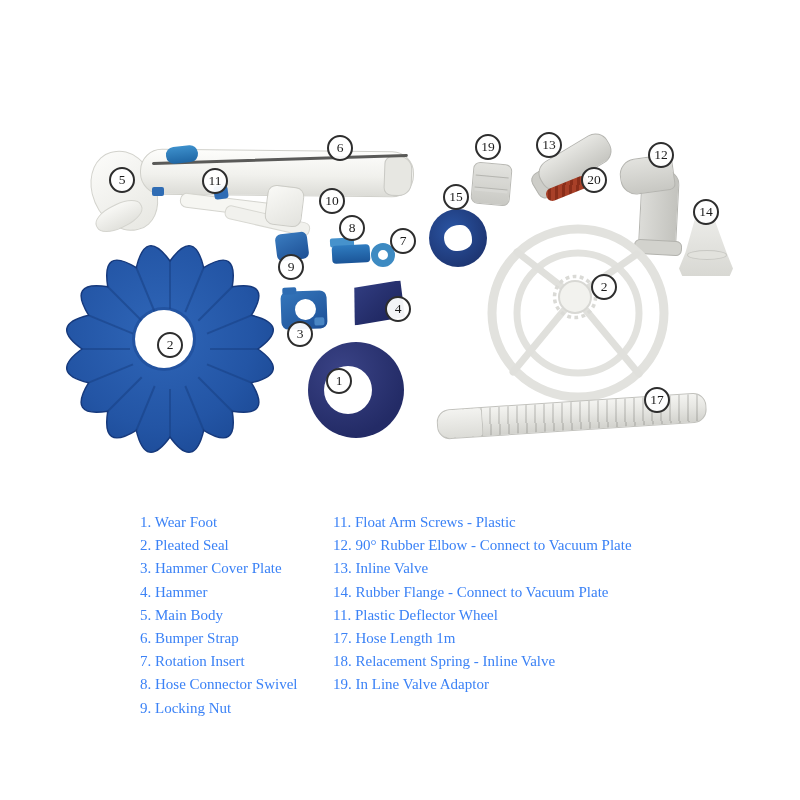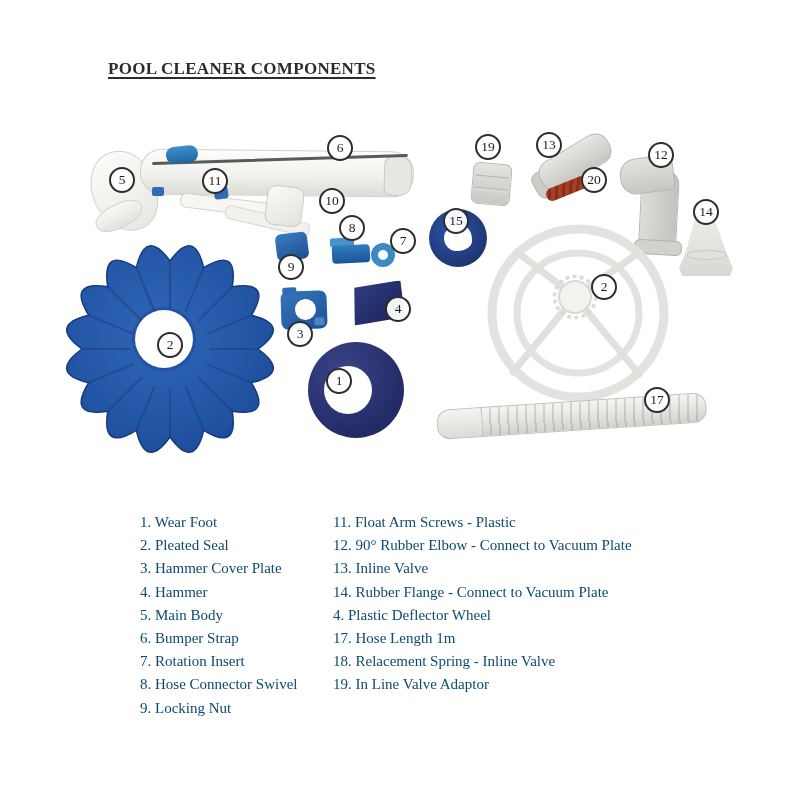--- a/index.html
+++ b/index.html
@@ -98,32 +98,31 @@
   
   .hose{left:437px;top:410px;width:268px;height:28px;border-radius:13px;border:1px solid #c2c2bd;
         transform:rotate(-3.8deg);transform-origin:left center;overflow:hidden;
         background:
           repeating-linear-gradient(92deg,rgba(255,255,255,0) 0 7px,rgba(90,90,85,.20) 7px 9px),
           linear-gradient(180deg,#f4f4f1 0%,#e7e7e3 45%,#d2d2cd 100%);}
   .hose-cuff{left:0;top:0;width:44px;height:28px;border-radius:13px 4px 4px 13px;
         background:linear-gradient(180deg,#f3f3f0,#dcdcd7);border-right:1px solid #c5c5c0;}
 
   
-  .legend-col{position:absolute;top:511px;font-size:15px;color:#0c4a6e;line-height:23.2px;white-space:nowrap;}
+  .legend-col{position:absolute;top:511px;font-size:15px;color:#3b82f6;line-height:23.2px;white-space:nowrap;}
   .legend-left{left:140px;}
   .legend-right{left:333px;}
 
   svg{display:block;overflow:visible;}
 </style>
 </head>
 <body>
 
 <div class="stage">
 
-  <div class="title">POOL CLEANER COMPONENTS</div>
 
   <div>
     <div class="part head"></div>
     <div class="part head-lip"></div>
     <div class="part tube"></div>
     <div class="part tube-cap"></div>
     <div class="part strap"></div>
     <div class="part knob"></div>
     <div class="part blue-sliver"></div>
     <div class="part arm"></div>
@@ -198,21 +197,21 @@
   <div class="marker" style="left:109px;top:167px">5</div>
   <div class="marker" style="left:327px;top:135px">6</div>
   <div class="marker" style="left:390px;top:228px">7</div>
   <div class="marker" style="left:339px;top:215px">8</div>
   <div class="marker" style="left:278px;top:254px">9</div>
   <div class="marker" style="left:319px;top:188px">10</div>
   <div class="marker" style="left:202px;top:168px">11</div>
   <div class="marker" style="left:648px;top:142px">12</div>
   <div class="marker" style="left:536px;top:132px">13</div>
   <div class="marker" style="left:693px;top:199px">14</div>
-  <div class="marker" style="left:443px;top:208px">15</div>
+  <div class="marker" style="left:443px;top:184px">15</div>
   <div class="marker" style="left:591px;top:274px">2</div>
   <div class="marker" style="left:644px;top:387px">17</div>
   <div class="marker" style="left:581px;top:167px">20</div>
   <div class="marker" style="left:475px;top:134px">19</div>
 
   <div>
     <div class="legend-col legend-left">
       <div class="legend-item">1. Wear Foot</div>
       <div class="legend-item">2. Pleated Seal</div>
       <div class="legend-item">3. Hammer Cover Plate</div>
@@ -221,20 +220,20 @@
       <div class="legend-item">6. Bumper Strap</div>
       <div class="legend-item">7. Rotation Insert</div>
       <div class="legend-item">8. Hose Connector Swivel</div>
       <div class="legend-item">9. Locking Nut</div>
     </div>
     <div class="legend-col legend-right">
       <div class="legend-item">11. Float Arm Screws - Plastic</div>
       <div class="legend-item">12. 90° Rubber Elbow - Connect to Vacuum Plate</div>
       <div class="legend-item">13. Inline Valve</div>
       <div class="legend-item">14. Rubber Flange - Connect to Vacuum Plate</div>
-      <div class="legend-item">4. Plastic Deflector Wheel</div>
+      <div class="legend-item">11. Plastic Deflector Wheel</div>
       <div class="legend-item">17. Hose Length 1m</div>
       <div class="legend-item">18. Relacement Spring - Inline Valve</div>
       <div class="legend-item">19. In Line Valve Adaptor</div>
     </div>
   </div>
 
 </div>
 
 </body></html>

